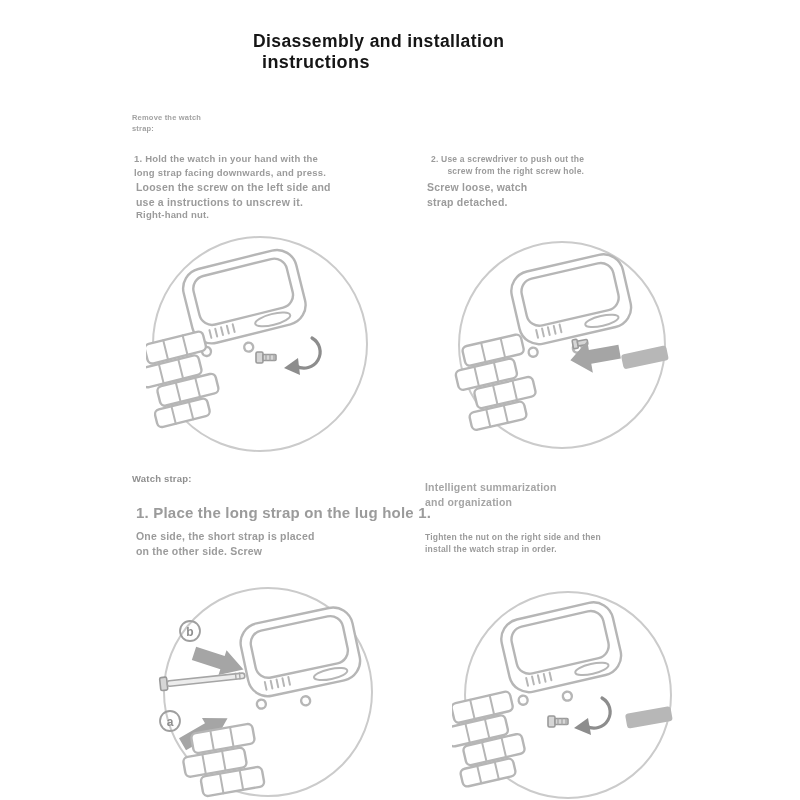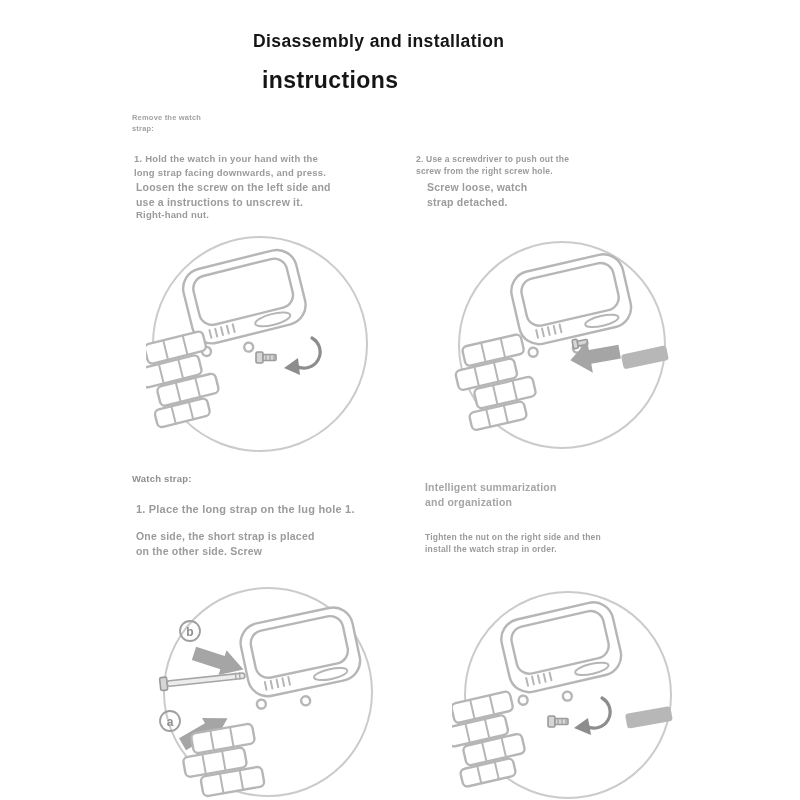--- a/index.html
+++ b/index.html
@@ -27,32 +27,32 @@
   .driver  { fill:#b7b7b7; stroke:none; }
   .lblc    { fill:none; stroke:#9f9f9f; stroke-width:1.8; }
   .lbl     { fill:#8f8f8f; font-family:"Liberation Sans", sans-serif; font-size:12px; font-weight:bold; text-anchor:middle; }
 </style>
 </head>
 <body>
 
 <div id="page">
 
   <div class="title-line" style="left:253px; top:31px; font-size:17.5px;">Disassembly and installation</div>
-  <div class="title-line" style="left:262px; top:52px; font-size:23px;margin-top:15px;">instructions</div>
+  <div class="title-line" style="left:262px; top:52px; font-size:18px;">instructions</div>
 
   <div class="t" style="left:132px; top:113px; font-size:7.5px; color:#a2a2a2;">Remove the watch
 strap:</div>
 
   <div class="t" style="left:134px; top:152px; font-size:9.5px;">1. Hold the watch in your hand with the
 long strap facing downwards, and press.</div>
   <div class="t" style="left:136px; top:180px; font-size:10.5px;">Loosen the screw on the left side and
 use a instructions to unscrew it.</div>
   <div class="t" style="left:136px; top:208px; font-size:9.5px;">Right-hand nut.</div>
 
-  <div class="t" style="left:416px; top:153px; font-size:8.5px;">2. Use a screwdriver to push out the
+  <div class="t" style="left:431px; top:153px; font-size:8.5px;text-align:right;">2. Use a screwdriver to push out the
 screw from the right screw hole.</div>
   <div class="t" style="left:427px; top:180px; font-size:10.5px;">Screw loose, watch
 strap detached.</div>
 
   <div class="fig" style="left:146px; top:232px; width:228px; height:224px;">
     <svg width="228" height="224" viewBox="0 0 228 224">
       <circle class="frame" cx="114" cy="112" r="107"></circle>
       <g transform="rotate(-14 110 70)">
         <rect class="outline" x="42" y="24" width="116" height="76" rx="20"></rect>
         <rect class="outline" x="52" y="32" width="96" height="50" rx="13"></rect>
@@ -150,21 +150,21 @@
         <polygon class="arrfill" points="118,118 138,102 138,111 168,111 168,125 138,125 138,134"></polygon>
       </g>
       <g transform="rotate(-12 192 120)">
         <rect class="driver" x="170" y="112" width="46" height="15" rx="3"></rect>
       </g>
     </svg>
   </div>
 
   <div class="t" style="left:132px; top:472px; font-size:9.5px; color:#8f8f8f;">Watch strap:</div>
 
-  <div class="t" style="left:136px; top:502px; font-size:11px;">1. Place the long strap on the lug hole 1.</div>
+  <div class="t" style="left:136px; top:502px; font-size:15px;">1. Place the long strap on the lug hole 1.</div>
   <div class="t" style="left:136px; top:529px; font-size:10.5px;">One side, the short strap is placed
 on the other side. Screw</div>
 
   <div class="t" style="left:425px; top:480px; font-size:10.5px; color:#a5a5a5;">Intelligent summarization
 and organization</div>
   <div class="t" style="left:425px; top:531px; font-size:8.5px;">Tighten the nut on the right side and then
 install the watch strap in order.</div>
 
   <div class="fig" style="left:150px; top:585px; width:236px; height:214px;">
     <svg width="236" height="214" viewBox="0 0 236 214">

